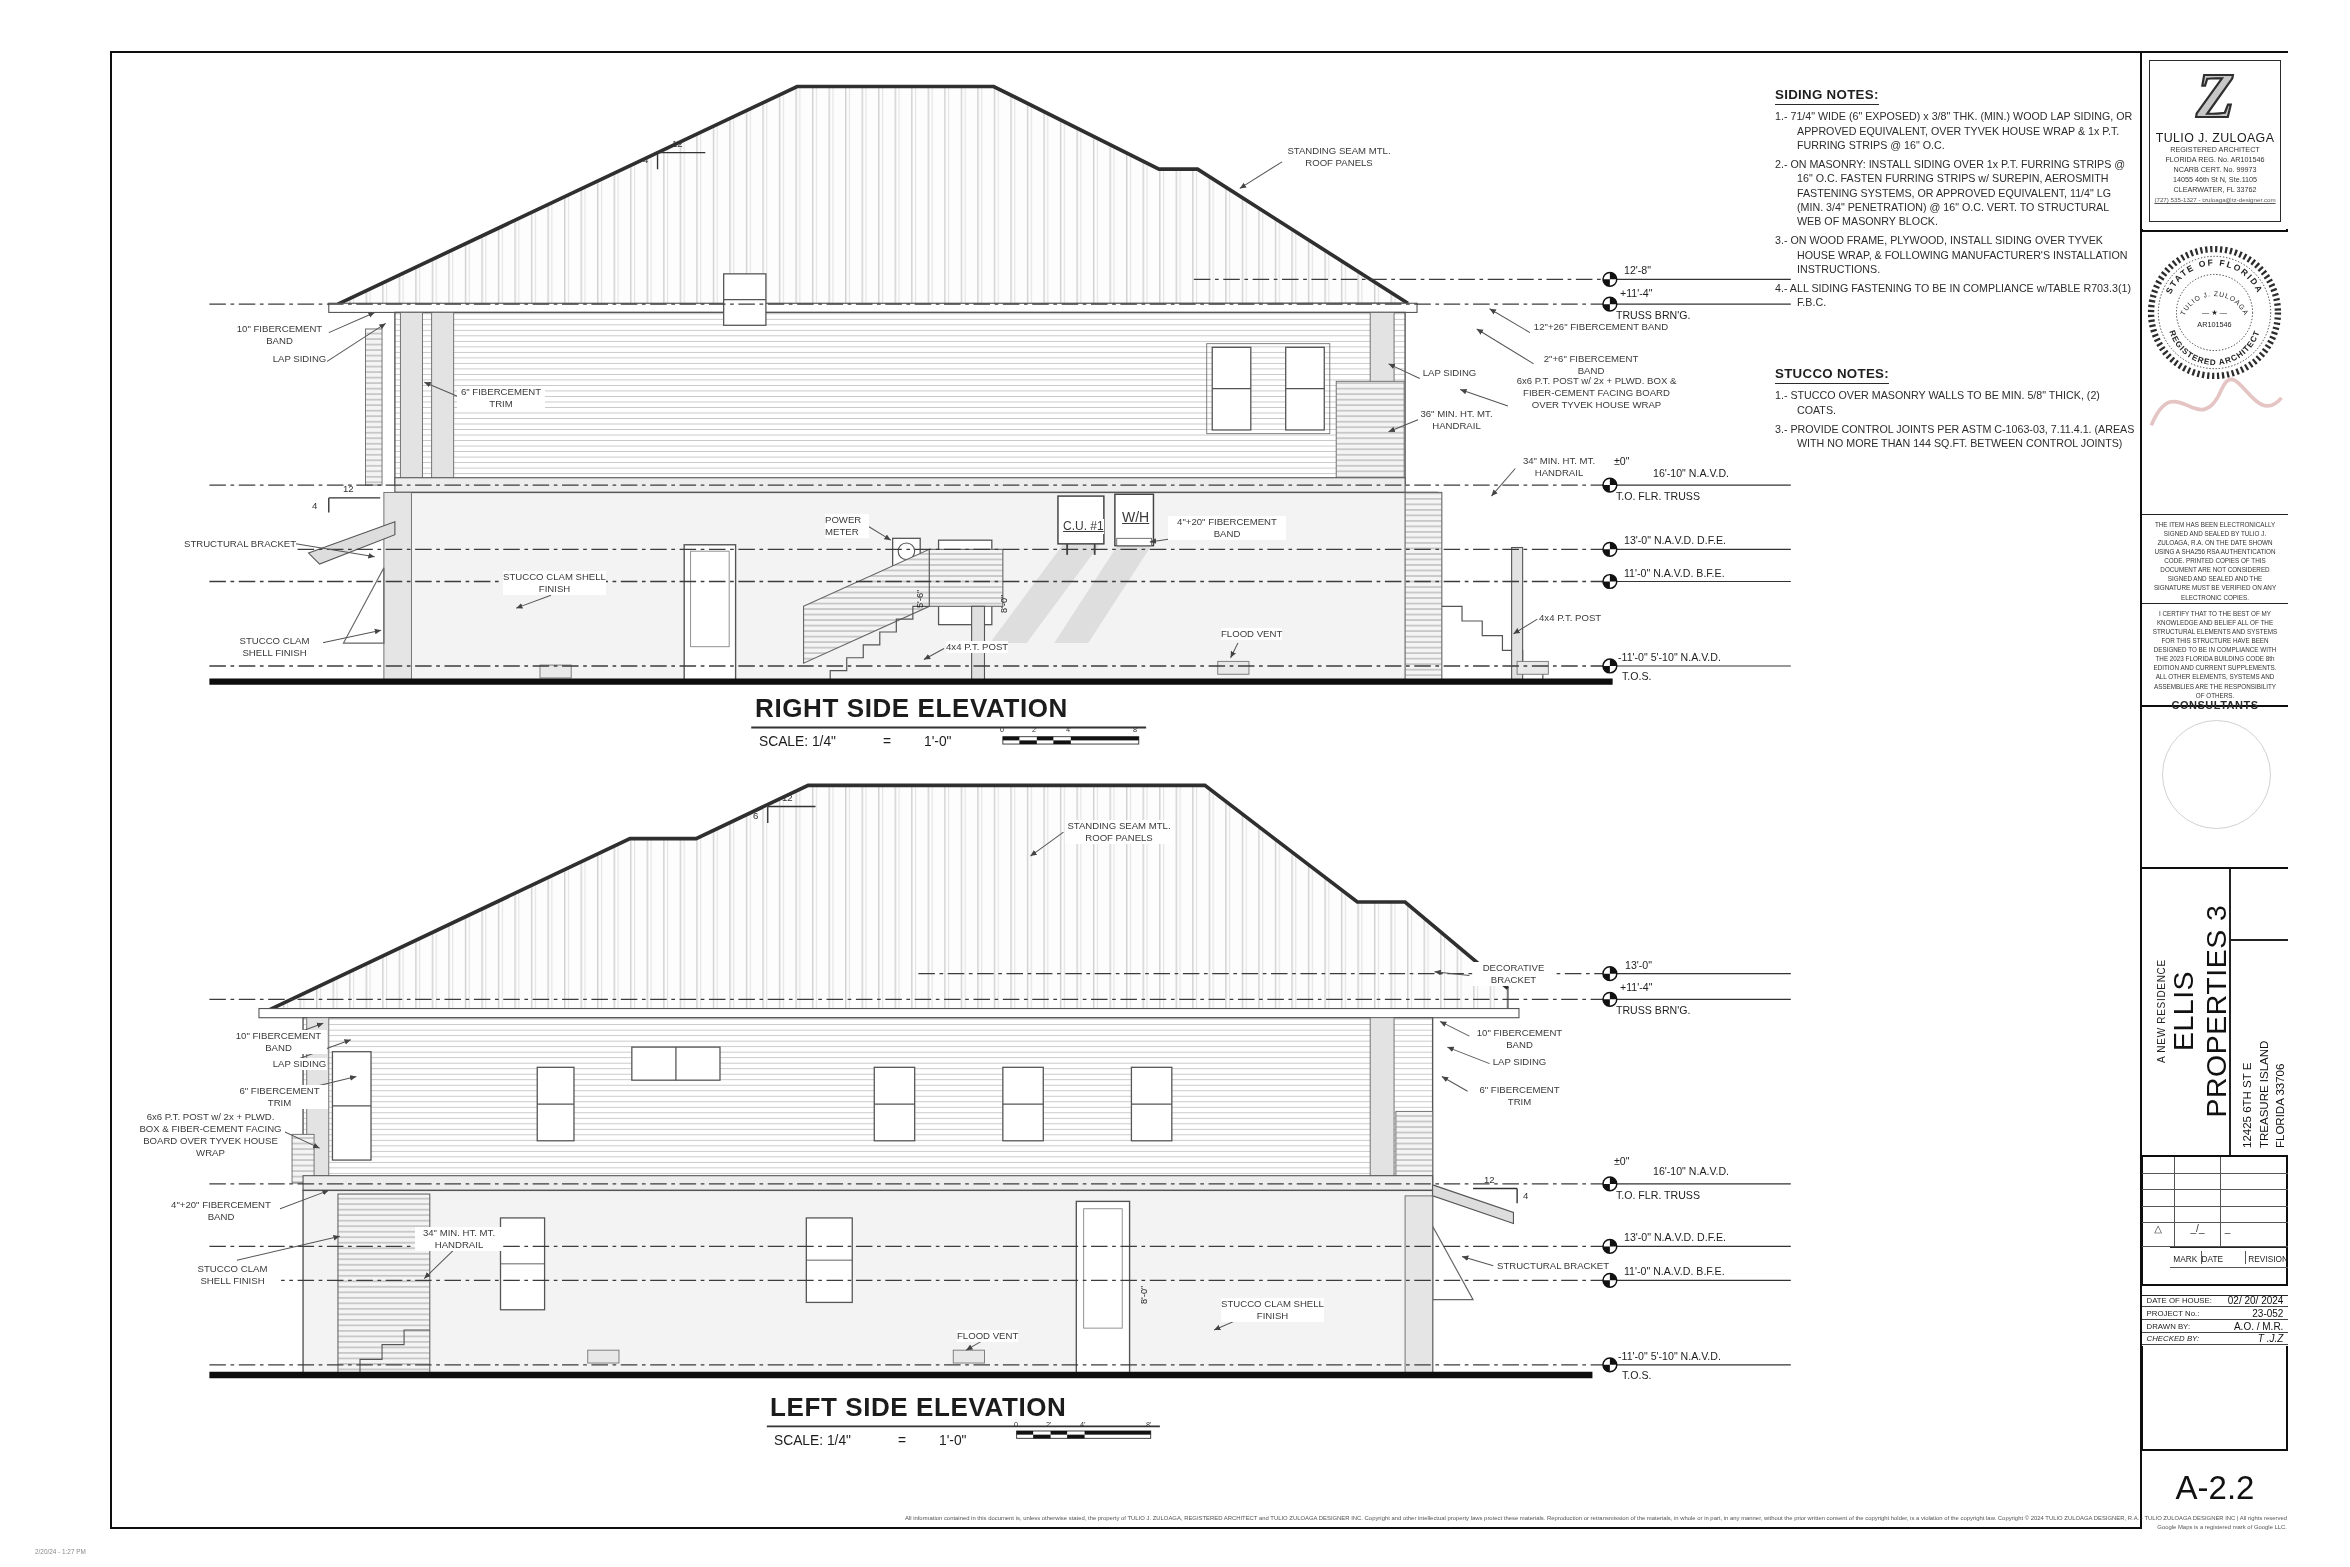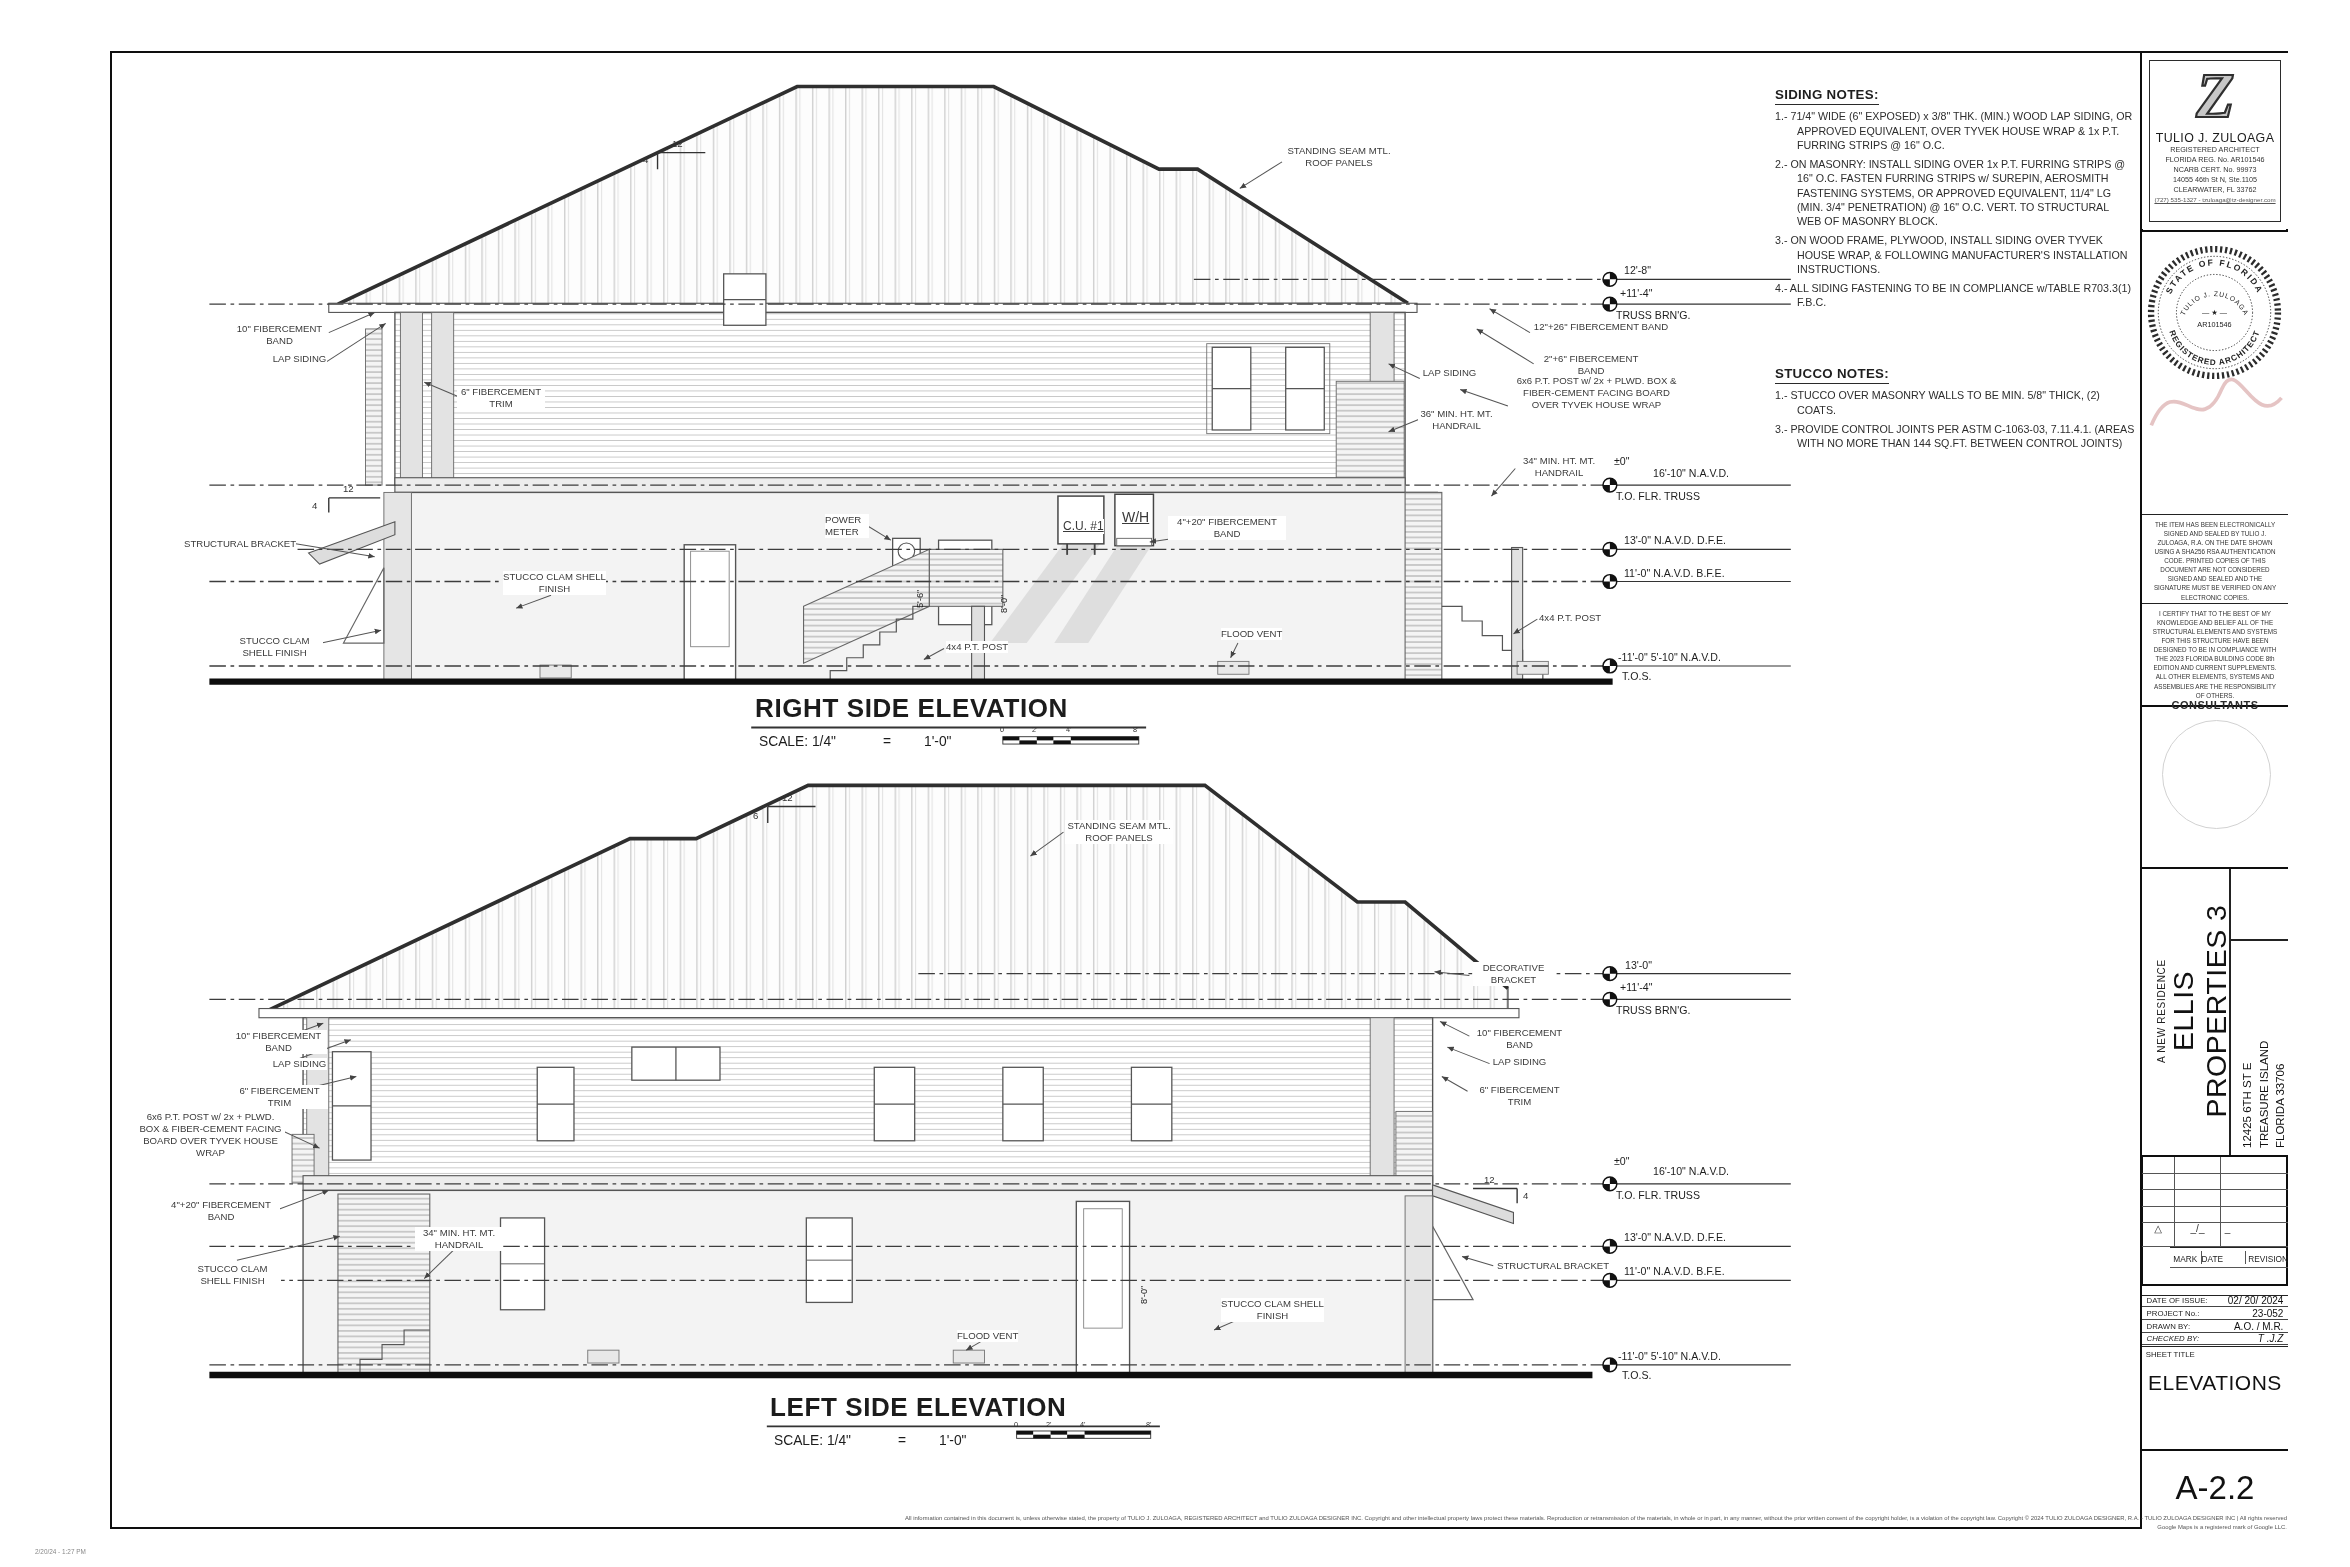--- a/index.html
+++ b/index.html
@@ -519,40 +519,36 @@
       <div style="width:33px;text-align:center;padding-top:2.8px;">MARK</div>
       <div style="width:46px;text-align:left;padding-top:2.8px;">DATE</div>
       <div style="flex:1;border-right:none;padding-left:2.8px;padding-top:2.8px;">REVISION</div>
     </div>
   </div>
 
   <div class="tbsec tb-border-top" style="top:1284px;height:62px;">
     <div style="position:absolute;left:0;top:0;width:146px;height:10px;border-bottom:1.8px solid #222;box-sizing:border-box;"></div>
   </div>
   <div class="issue-row" style="top:1294px;">
-    <span class="issue-label">DATE OF ISSUE:</span>
+    <span class="issue-label">DATE OF HOUSE:</span>
     <span class="issue-val">02/ 20/ 2024</span>
   </div>
   <div class="issue-row" style="top:1307px;">
     <span class="issue-label">PROJECT No.:</span>
     <span class="issue-val">23-052</span>
   </div>
   <div class="issue-row" style="top:1320px;">
     <span class="issue-label">DRAWN BY:</span>
     <span class="issue-val">A.O. / M.R.</span>
   </div>
   <div class="issue-row" style="top:1332px;font-style:italic;">
     <span class="issue-label">CHECKED BY:</span>
     <span class="issue-val">T .J.Z</span>
   </div>
 
-  <div class="tbsec" style="top:1346px;height:103px;border-top:1.8px solid #222;">
-    <div style="position:absolute;left:3.7px;top:2.8px;font-size:7.8px;color:#222;">SHEET TITLE</div>
-    <div style="position:absolute;left:0;right:0;top:24px;text-align:center;font-size:21px;color:#111;letter-spacing:0.5px;">ELEVATIONS</div>
-  </div>
 
   <div class="tbsec tb-border-top" style="top:1449px;height:80px;">
     <div style="position:absolute;left:0;right:0;top:18.4px;text-align:center;font-size:33px;color:#111;">A-2.2</div>
   </div>
 
   <div class="footer-disc">
     <div>All information contained in this document is, unless otherwise stated, the property of TULIO J. ZULOAGA, REGISTERED ARCHITECT and TULIO ZULOAGA DESIGNER INC. Copyright and other intellectual property laws protect these materials. Reproduction or retransmission of the materials, in whole or in part, in any manner, without the prior written consent of the copyright holder, is a violation of the copyright law. Copyright © 2024 TULIO ZULOAGA DESIGNER, R.A. - TULIO ZULOAGA DESIGNER INC | All rights reserved</div>
     <div>Google Maps is a registered mark of Google LLC.</div>
   </div>
   <div class="corner-note">2/20/24 - 1:27 PM</div>

